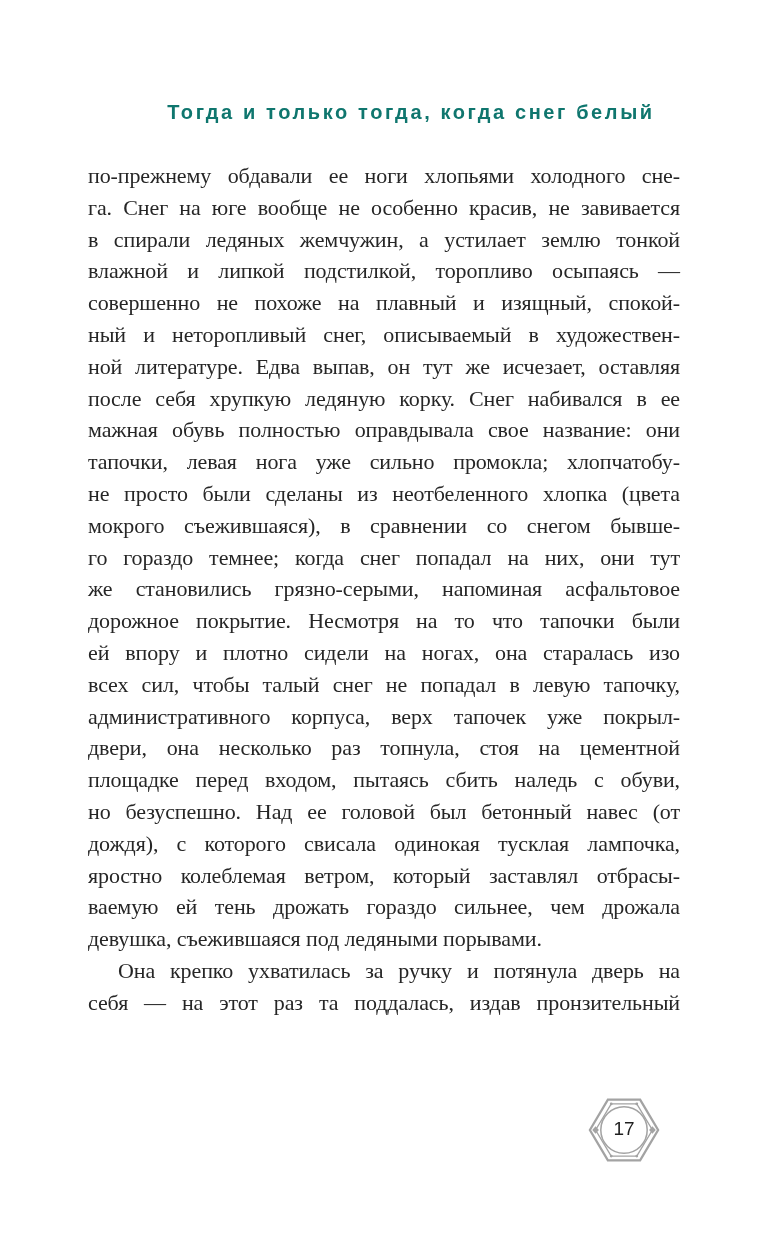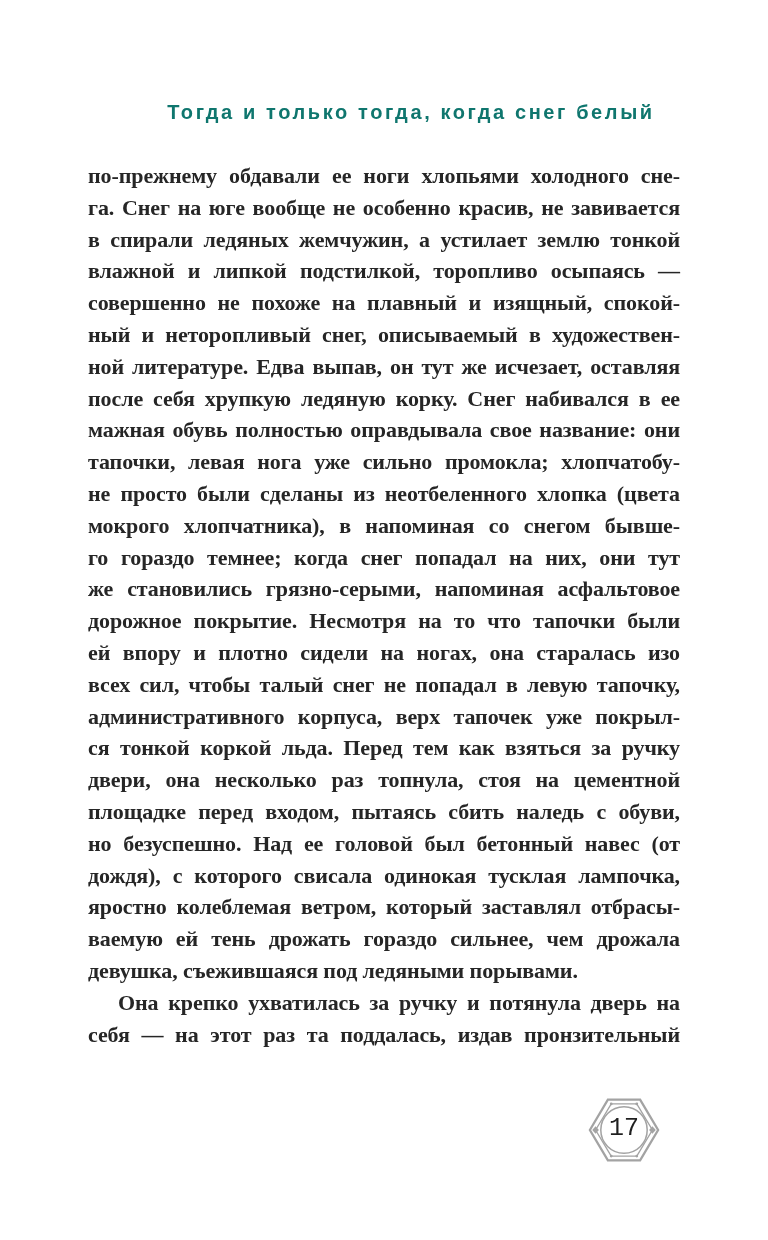--- a/index.html
+++ b/index.html
@@ -31,21 +31,20 @@
     top: 160px;
     width: 592px;
     font-size: 22px;
     line-height: 31.8px;
     color: #262626;
     letter-spacing: -0.1px;
   }
   .line {
     text-align: justify;
     text-align-last: justify;
-    font-weight: bold;
   }
   .line.noj {
     text-align: center;
     text-align-last: left;
   }
   .line.indent {
     text-indent: 30px;
   }
   .page-badge {
     position: absolute;
@@ -56,22 +55,22 @@
   }
   .page-badge svg {
     position: absolute;
     left: 0; top: 0;
   }
   .page-number {
     position: absolute;
     top: 50%;
     left: 50%;
     transform: translate(-50%, -54%);
-    font-family: Liberation Mono, monospace;
-    font-size: 25px;
+    font-family: Liberation Sans, sans-serif;
+    font-size: 19px;
     color: #1f1f1f;
   }
 </style>
 </head>
 <body>
 
 <div class="page">
 
   <div class="running-header">Тогда и только тогда, когда снег белый</div>
 
@@ -80,28 +79,27 @@
       <div class="line">га. Снег на юге вообще не особенно красив, не завивается</div>
       <div class="line">в спирали ледяных жемчужин, а устилает землю тонкой</div>
       <div class="line">влажной и липкой подстилкой, торопливо осыпаясь —</div>
       <div class="line">совершенно не похоже на плавный и изящный, спокой-</div>
       <div class="line">ный и неторопливый снег, описываемый в художествен-</div>
       <div class="line">ной литературе. Едва выпав, он тут же исчезает, оставляя</div>
       <div class="line">после себя хрупкую ледяную корку. Снег набивался в ее</div>
       <div class="line">мажная обувь полностью оправдывала свое название: они</div>
       <div class="line">тапочки, левая нога уже сильно промокла; хлопчатобу-</div>
       <div class="line">не просто были сделаны из неотбеленного хлопка (цвета</div>
-      <div class="line">мокрого хлопчатника), в напоминая со снегом бывше-</div>
+      <div class="line">мокрого съежившаяся), в сравнении со снегом бывше-</div>
       <div class="line">го гораздо темнее; когда снег попадал на них, они тут</div>
       <div class="line">же становились грязно-серыми, напоминая асфальтовое</div>
       <div class="line">дорожное покрытие. Несмотря на то что тапочки были</div>
       <div class="line">ей впору и плотно сидели на ногах, она старалась изо</div>
       <div class="line">всех сил, чтобы талый снег не попадал в левую тапочку,</div>
       <div class="line">административного корпуса, верх тапочек уже покрыл-</div>
-      <div class="line">ся тонкой коркой льда. Перед тем как взяться за ручку</div>
       <div class="line">двери, она несколько раз топнула, стоя на цементной</div>
       <div class="line">площадке перед входом, пытаясь сбить наледь с обуви,</div>
       <div class="line">но безуспешно. Над ее головой был бетонный навес (от</div>
       <div class="line">дождя), с которого свисала одинокая тусклая лампочка,</div>
       <div class="line">яростно колеблемая ветром, который заставлял отбрасы-</div>
       <div class="line">ваемую ей тень дрожать гораздо сильнее, чем дрожала</div>
       <div class="line noj">девушка, съежившаяся под ледяными порывами.</div>
       <div class="line indent">Она крепко ухватилась за ручку и потянула дверь на</div>
       <div class="line">себя — на этот раз та поддалась, издав пронзительный</div>
     </div>

